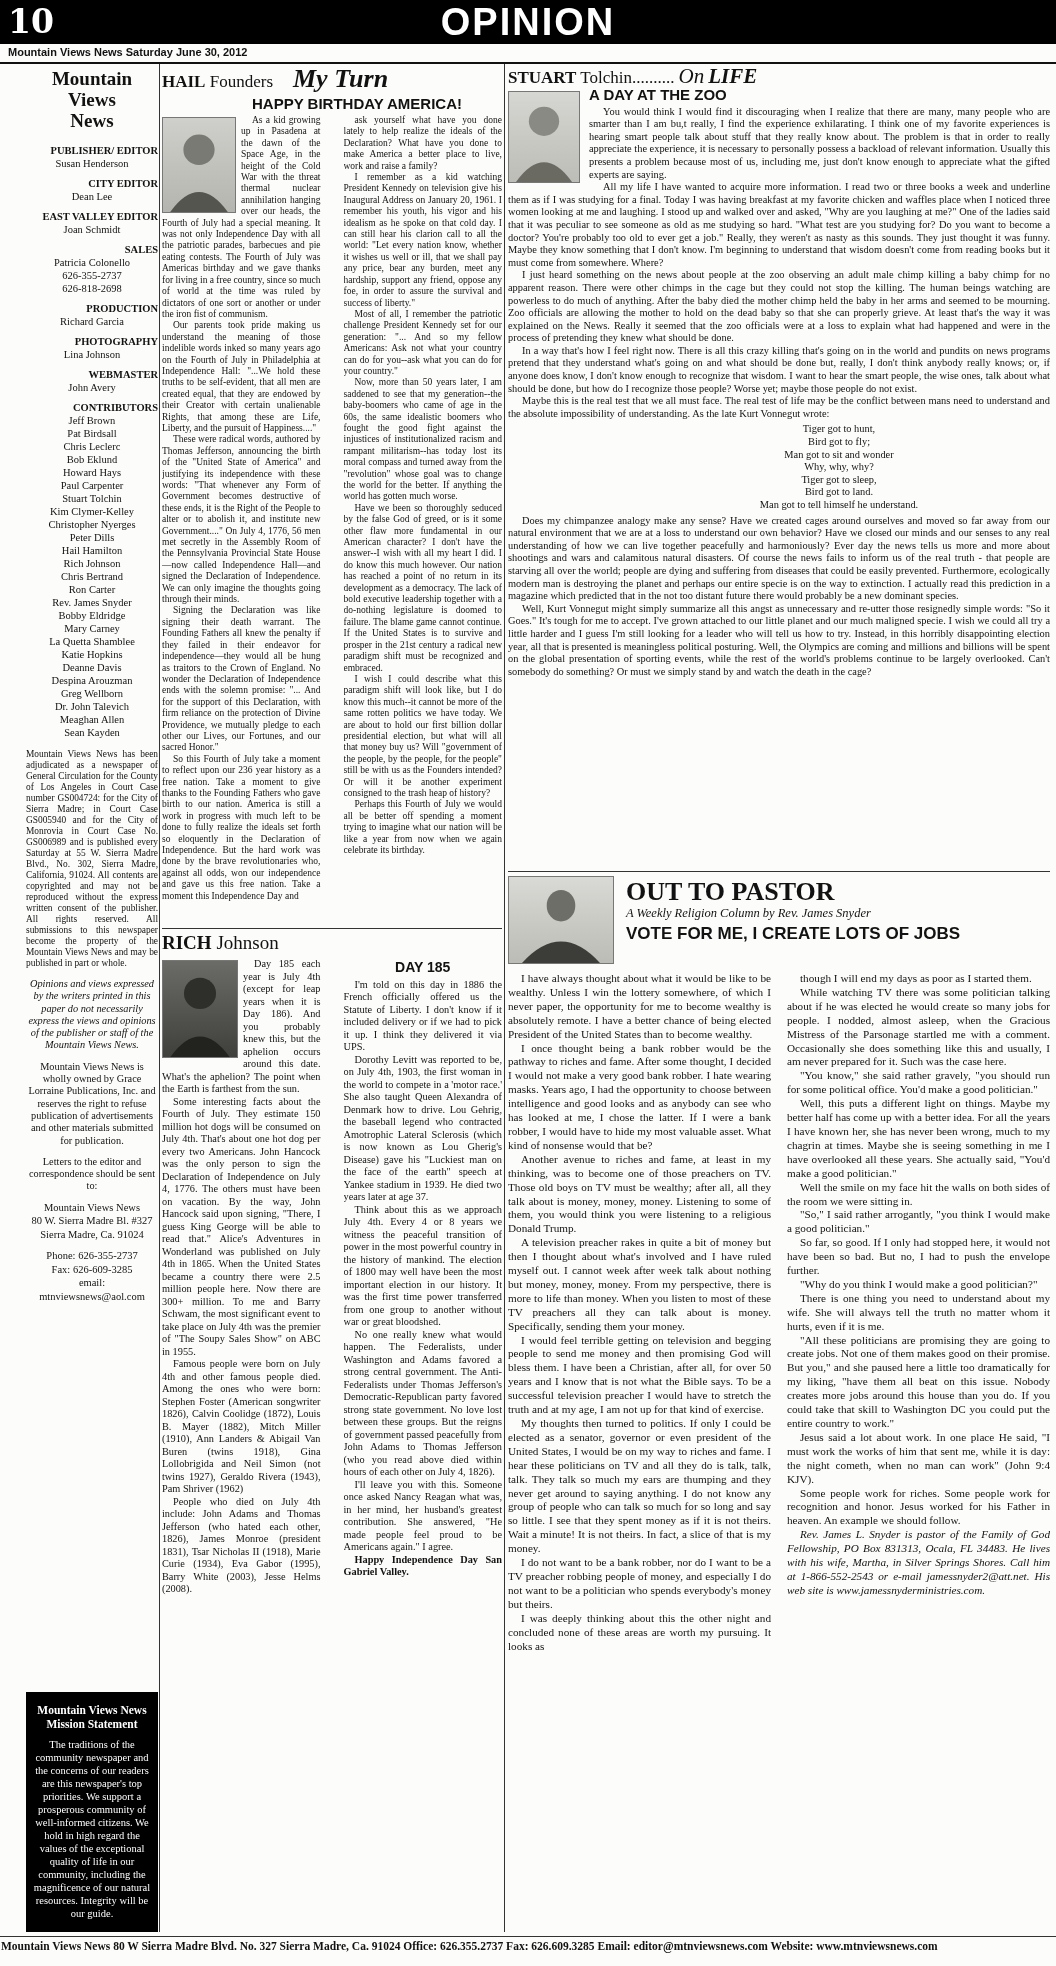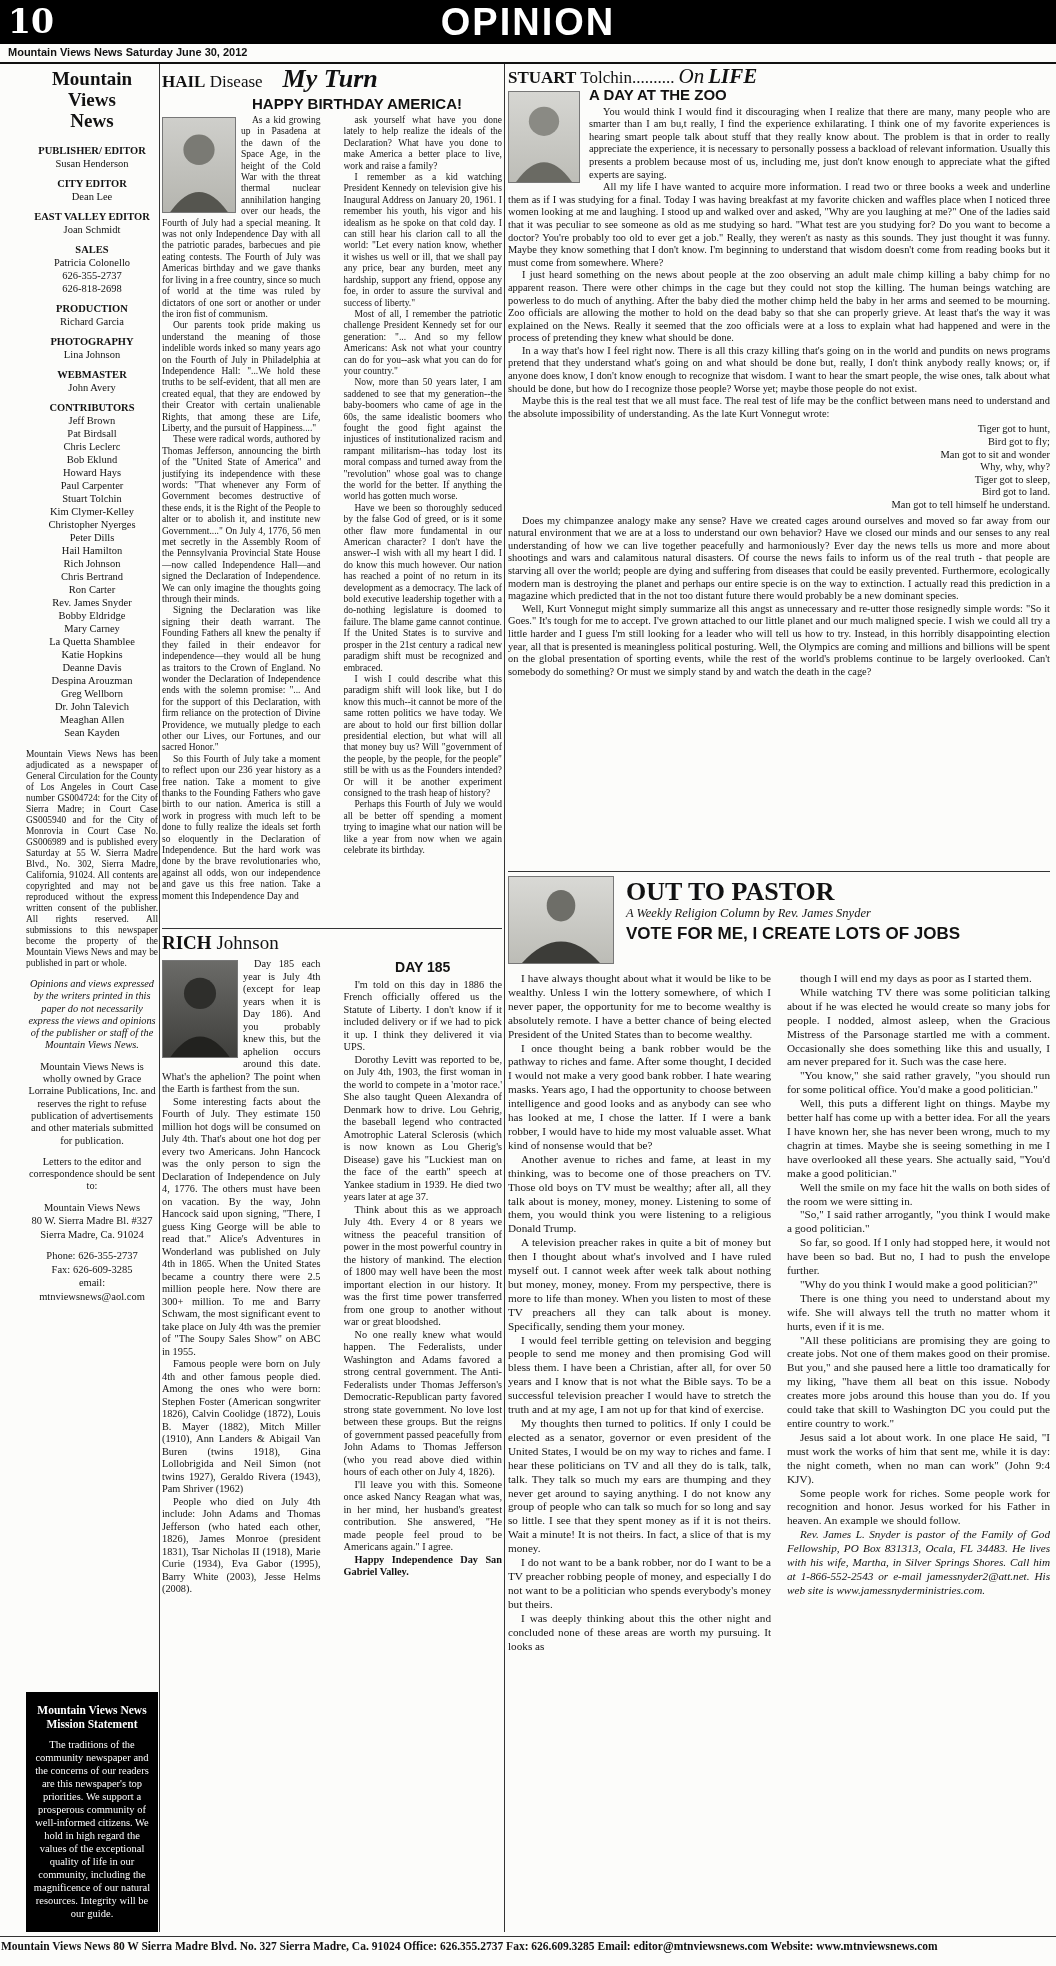--- a/index.html
+++ b/index.html
@@ -23,21 +23,21 @@
   .hrule{position:absolute;height:1px;background:#333;}
   #hr-rich{left:162px;top:928px;width:340px;}
   #hr-snyder{left:508px;top:871px;width:542px;}
   #hr-footer{left:0;top:1936px;width:1056px;}
 
   
   .sidebar{position:absolute;left:26px;top:68px;width:132px;height:1864px;display:flex;
            flex-direction:column;text-align:center;overflow:hidden;}
   .mast-title{font-weight:bold;font-size:19px;line-height:21px;white-space:pre-line;margin-bottom:6px;}
   .staff-block{margin-top:7px;}
-  .staff-role{font-weight:bold;font-size:10.5px;line-height:13px;}
+  .staff-role{font-weight:bold;font-size:10.5px;line-height:13px;text-align:right;}
   .staff-names{font-size:10.5px;line-height:13px;white-space:pre-line;}
   .legal{font-size:9.4px;line-height:11px;text-align:justify;margin:10px 0 0;}
   .opinions{font-style:italic;font-size:10.3px;line-height:12.3px;margin:9px 0 0;}
   .ownership{font-size:10.3px;line-height:12.3px;margin:9px 0 0;}
   .letters{font-size:10.3px;line-height:12.3px;margin:9px 0 0;}
   .address,.contact{font-size:10.5px;line-height:13.5px;margin-top:8px;}
   .mission{margin-top:auto;flex-shrink:0;background:#000;color:#fff;padding:12px 7px;}
   .mission-title{font-weight:bold;font-size:11.5px;line-height:13.5px;white-space:pre-line;margin-bottom:7px;}
   .mission-body{font-size:10.5px;line-height:13px;margin:0;}
 
@@ -62,21 +62,21 @@
 
   
   .tolchin{left:508px;top:64px;width:542px;height:804px;}
   .onlife-prefix{font-style:italic;font-size:21px;font-weight:normal;}
   .onlife-word{font-style:italic;font-weight:bold;font-size:21px;}
   .tol-photo{width:72px;height:92px;margin:2px 9px 2px 0;background:linear-gradient(#d6d6d2,#bdbdb7);}
   .tol-headline{font-family:"Liberation Sans",sans-serif;font-weight:bold;font-size:15px;margin:0 0 4px;}
   .tol-body{font-size:10.4px;line-height:12.6px;height:768px;overflow:hidden;}
   .tol-body p{margin:0;text-indent:14px;text-align:justify;}
   .poem{margin:3px 0 3px 72px;}
-  .poem-line{text-indent:0;text-align:right;margin-left:48px;}
+  .poem-line{text-indent:0;text-align:center;margin-left:48px;}
 
   
   .rich{left:162px;top:932px;width:340px;height:1000px;}
   .rich .art-header{font-size:19px;}
   .rich .byline,.rich .byline b{font-size:19px;}
   .rich-headline{font-family:"Liberation Sans",sans-serif;font-weight:bold;font-size:14px;
                  text-align:center;margin:3px 0 5px;}
   .rich .cols{height:962px;font-size:10.3px;line-height:12.5px;margin-top:4px;}
   .rich-photo{width:76px;height:98px;margin:2px 5px 2px 0;background:linear-gradient(#6b6b68,#3f3f3c);}
   .rich-closing{font-weight:bold;margin:3px 0 0;text-indent:11px;text-align:justify;}
@@ -210,21 +210,21 @@
 
     <div class="mission">
       <div class="mission-title">Mountain Views News
 Mission Statement</div>
       <p class="mission-body">The traditions of the community newspaper and the concerns of our readers are this newspaper's top priorities. We support a prosperous community of well-informed citizens. We hold in high regard the values of the exceptional quality of life in our community, including the magnificence of our natural resources. Integrity will be our guide.</p>
     </div>
   </aside>
 
   <section class="article hamilton">
     <div class="art-header">
-      <span class="byline"><b>HAIL</b> <span>Disease</span></span>
+      <span class="byline"><b>HAIL</b> <span>Founders</span></span>
       <span class="mt-title">My Turn</span>
     </div>
     <h2 class="ham-headline">HAPPY BIRTHDAY AMERICA!</h2>
     <div class="cols">
       <div class="col">
         <div class="photo ham-photo">
           <svg viewBox="0 0 60 80" preserveAspectRatio="none">
               <circle cx="30" cy="27" r="13" fill="#7a7a74"></circle>
               <path d="M6 80 Q30 46 54 80 Z" fill="#55554f"></path>
             </svg>

